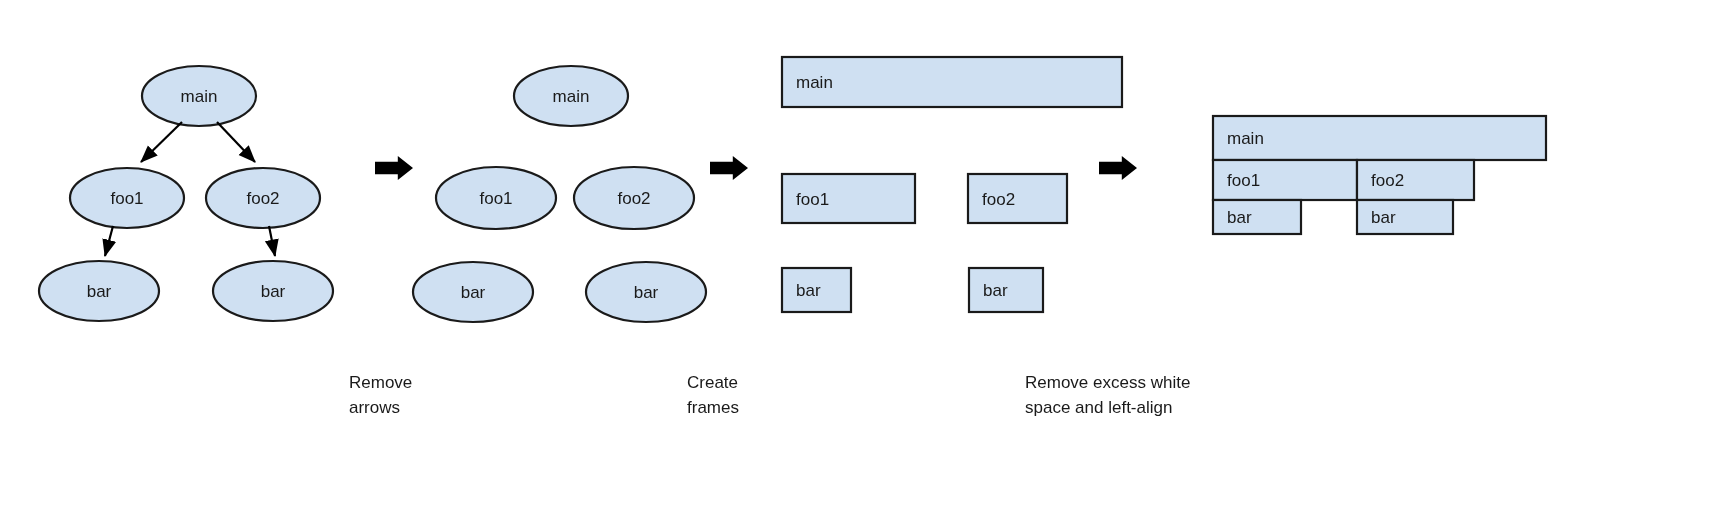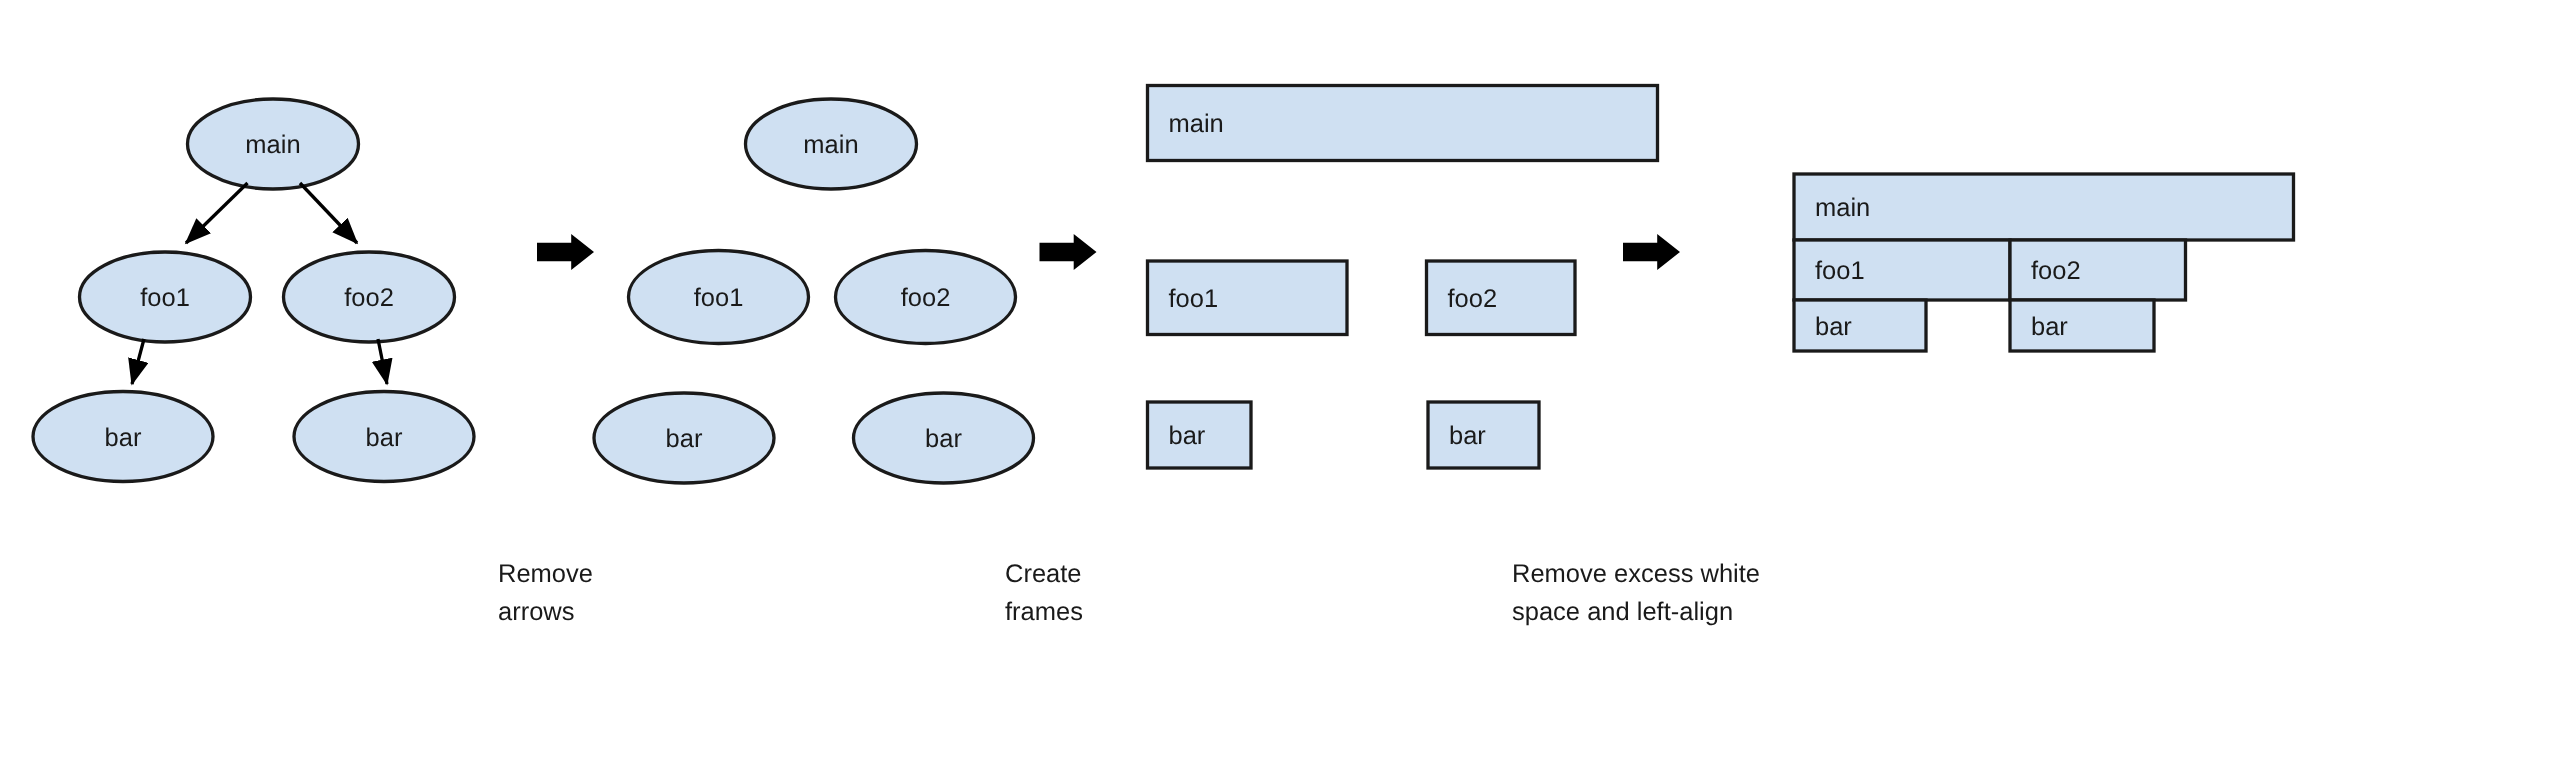--- a/index.html
+++ b/index.html
@@ -9,21 +9,21 @@
   }
   body {
     width: 1717px;
     height: 506px;
     position: relative;
     font-family: "Liberation Sans", sans-serif;
     overflow: hidden;
   }
   #stage {
     position: absolute;
-    left: 0; top: 0;
+    left: 17px; top: 0;
     width: 1635px;
     height: 506px;
   }
   svg.diagram {
     position: absolute;
     left: 0; top: 0;
     width: 1717px;
     height: 506px;
     display: block;
   }

